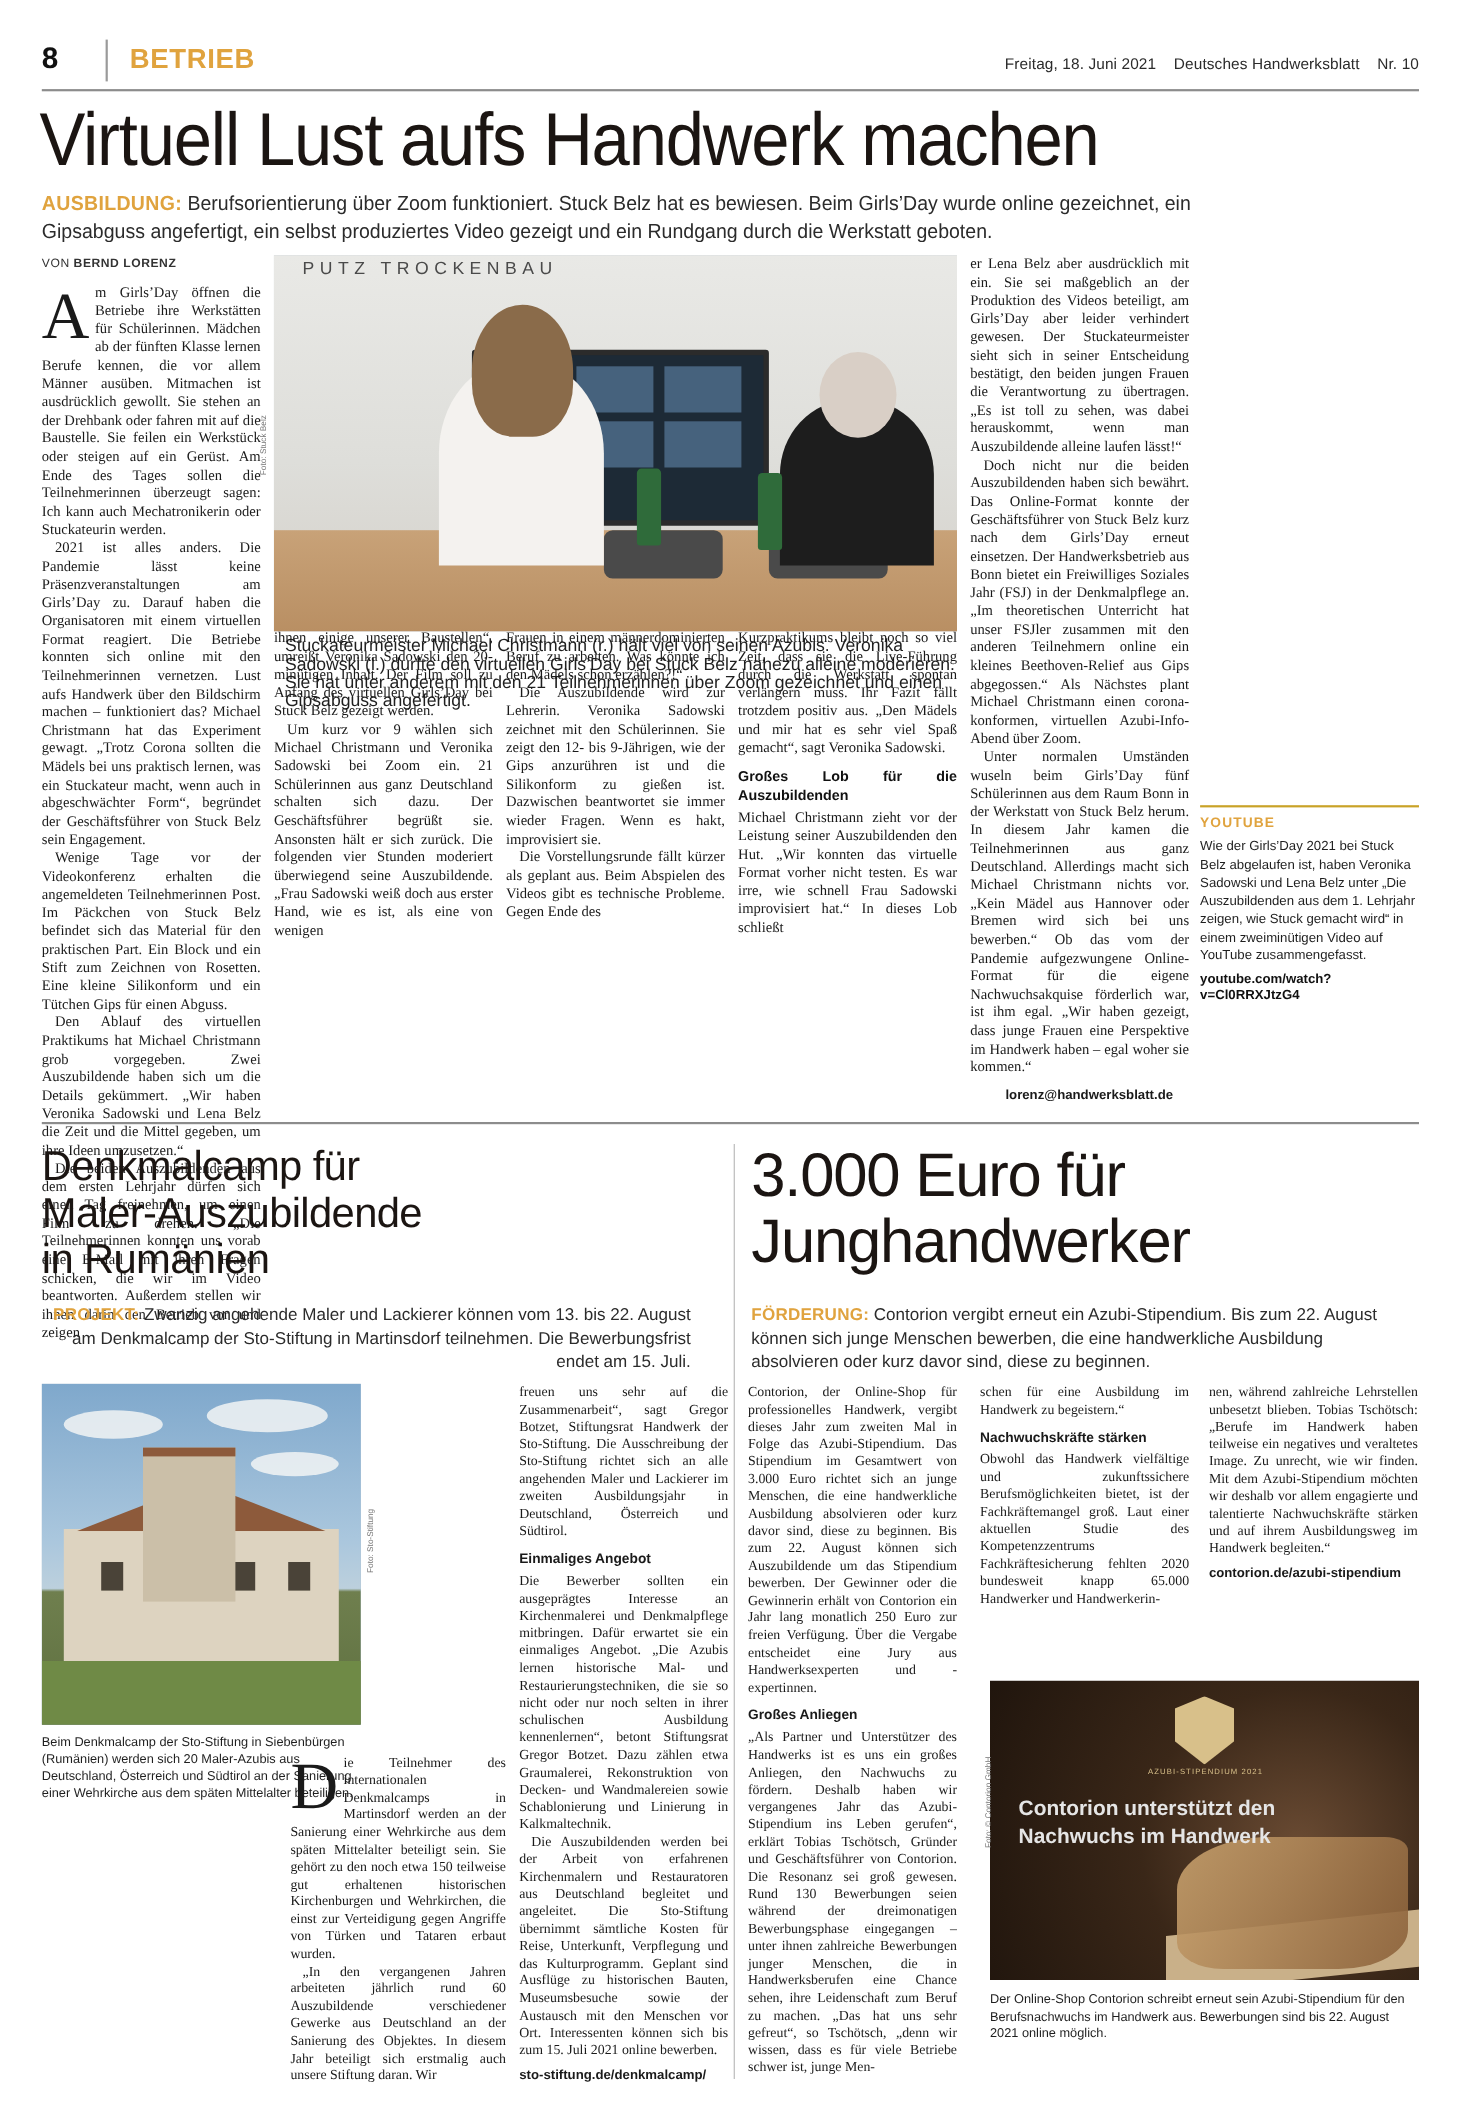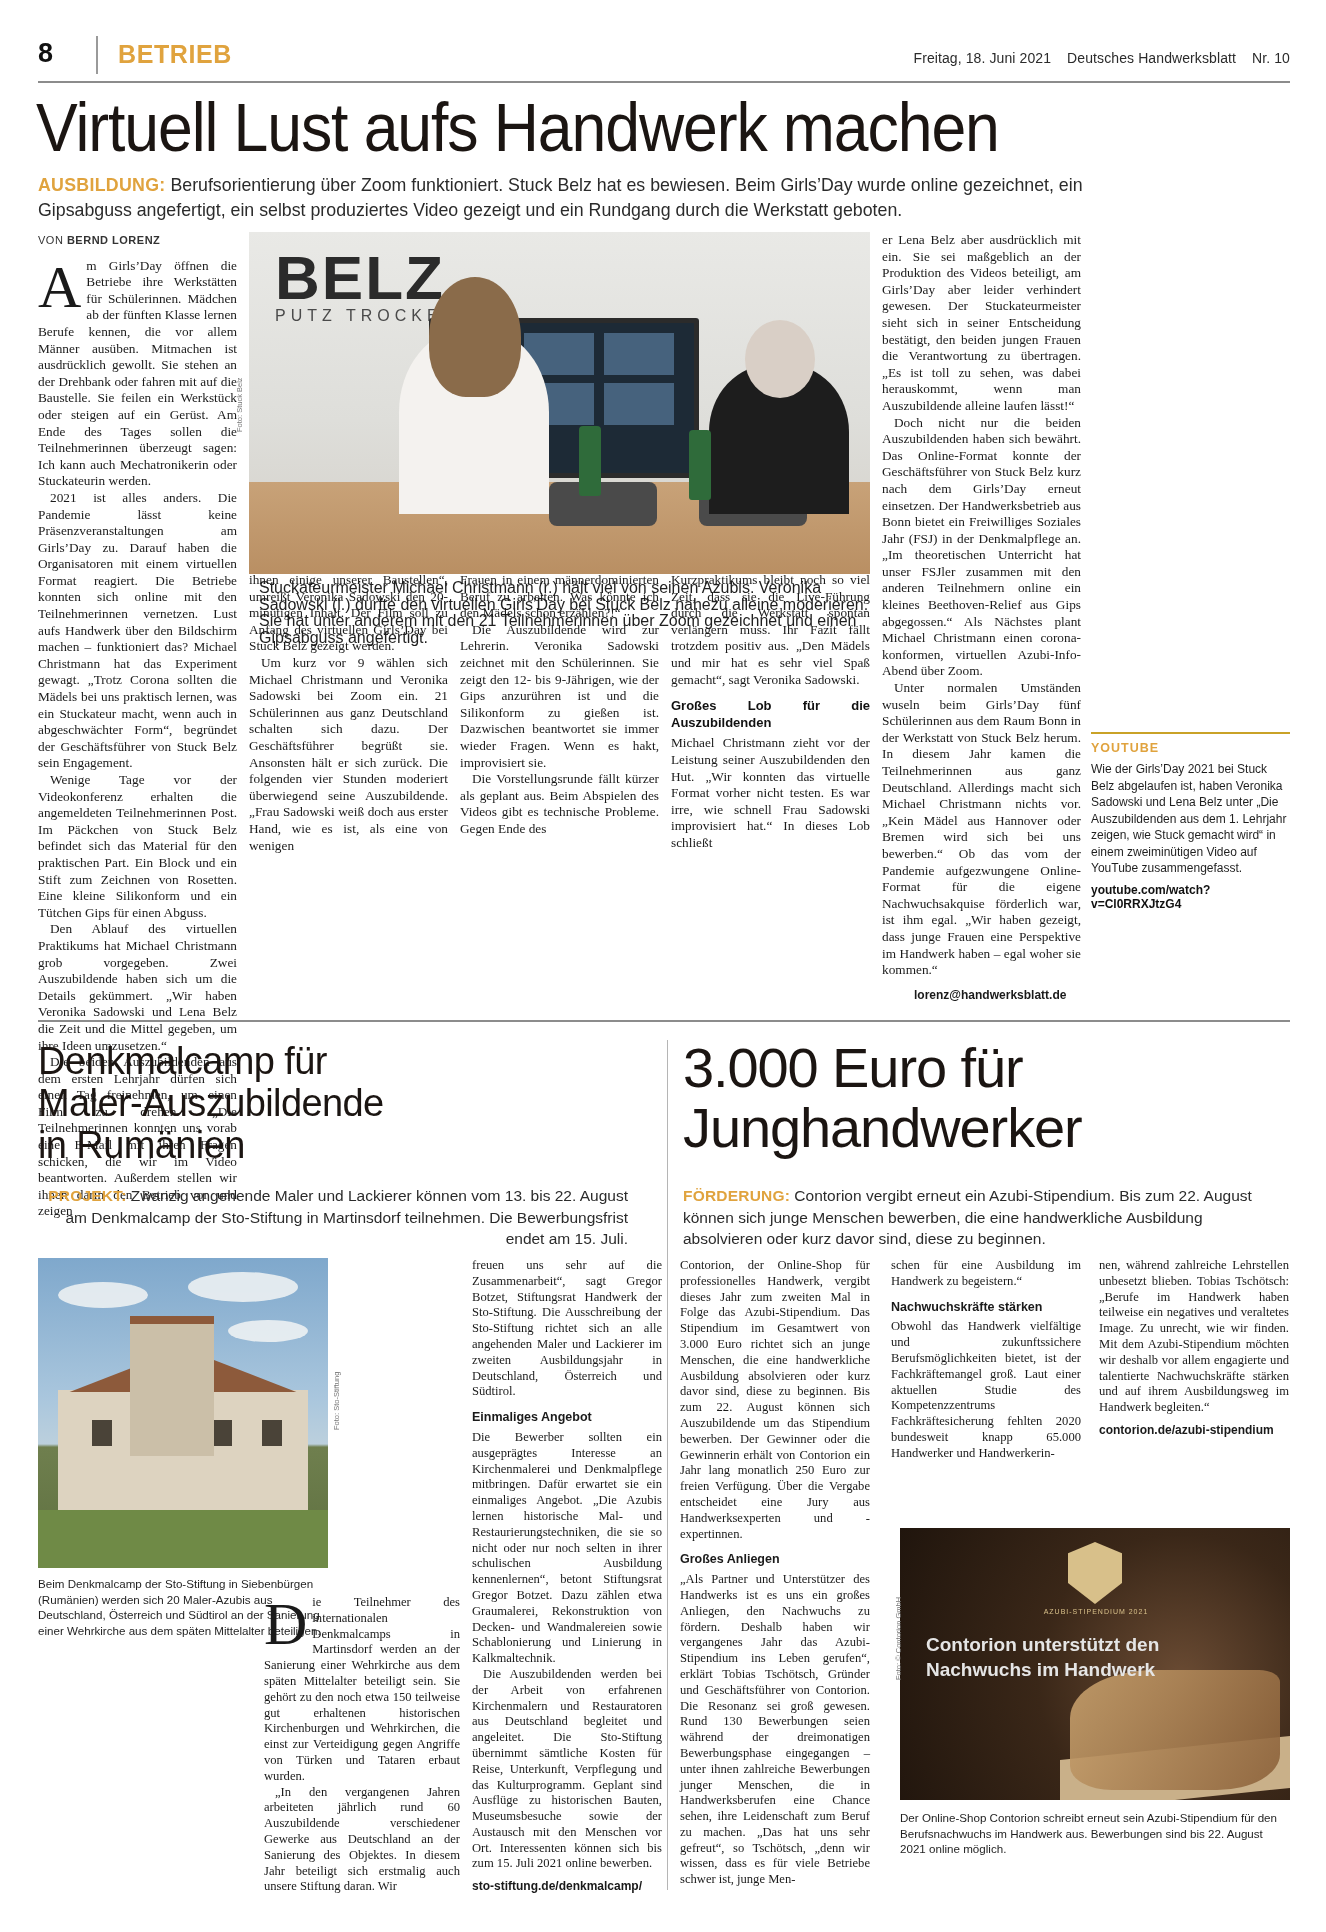--- a/index.html
+++ b/index.html
@@ -183,21 +183,20 @@
       <p class="first"><span class="dropcap">A</span><span>m Girls’Day öffnen die Betriebe ihre Werkstätten für Schülerinnen. Mädchen ab der fünften Klasse lernen Berufe kennen, die vor allem Männer ausüben. Mitmachen ist ausdrücklich gewollt. Sie stehen an der Drehbank oder fahren mit auf die Baustelle. Sie feilen ein Werkstück oder steigen auf ein Gerüst. Am Ende des Tages sollen die Teilnehmerinnen überzeugt sagen: Ich kann auch Mechatronikerin oder Stuckateurin werden.</span></p>
       <p>2021 ist alles anders. Die Pandemie lässt keine Präsenzveranstaltungen am Girls’Day zu. Darauf haben die Organisatoren mit einem virtuellen Format reagiert. Die Betriebe konnten sich online mit den Teilnehmerinnen vernetzen. Lust aufs Handwerk über den Bildschirm machen – funktioniert das? Michael Christmann hat das Experiment gewagt. „Trotz Corona sollten die Mädels bei uns praktisch lernen, was ein Stuckateur macht, wenn auch in abgeschwächter Form“, begründet der Geschäftsführer von Stuck Belz sein Engagement.</p>
       <p>Wenige Tage vor der Videokonferenz erhalten die angemeldeten Teilnehmerinnen Post. Im Päckchen von Stuck Belz befindet sich das Material für den praktischen Part. Ein Block und ein Stift zum Zeichnen von Rosetten. Eine kleine Silikonform und ein Tütchen Gips für einen Abguss.</p>
       <p>Den Ablauf des virtuellen Praktikums hat Michael Christmann grob vorgegeben. Zwei Auszubildende haben sich um die Details gekümmert. „Wir haben Veronika Sadowski und Lena Belz die Zeit und die Mittel gegeben, um ihre Ideen umzusetzen.“</p>
       <p>Die beiden Auszubildenden aus dem ersten Lehrjahr dürfen sich einen Tag freinehmen, um einen Film zu drehen. „Die Teilnehmerinnen konnten uns vorab eine E-Mail mit ihren Fragen schicken, die wir im Video beantworten. Außerdem stellen wir ihnen darin den Betrieb vor und zeigen</p>
     </div>
 
     <div class="photo">
       <div class="ph-wall"></div>
       <div class="ph-logo">
-        <span>BELZ</span>
         <small>PUTZ TROCKENBAU</small>
       </div>
       <div class="ph-tv">
         <i style="left:10px;top:10px;width:70px;height:42px"></i>
         <i style="left:90px;top:10px;width:70px;height:42px"></i>
         <i style="left:170px;top:10px;width:70px;height:42px"></i>
         <i style="left:10px;top:60px;width:70px;height:42px"></i>
         <i style="left:90px;top:60px;width:70px;height:42px"></i>
         <i style="left:170px;top:60px;width:70px;height:42px"></i>
       </div>

